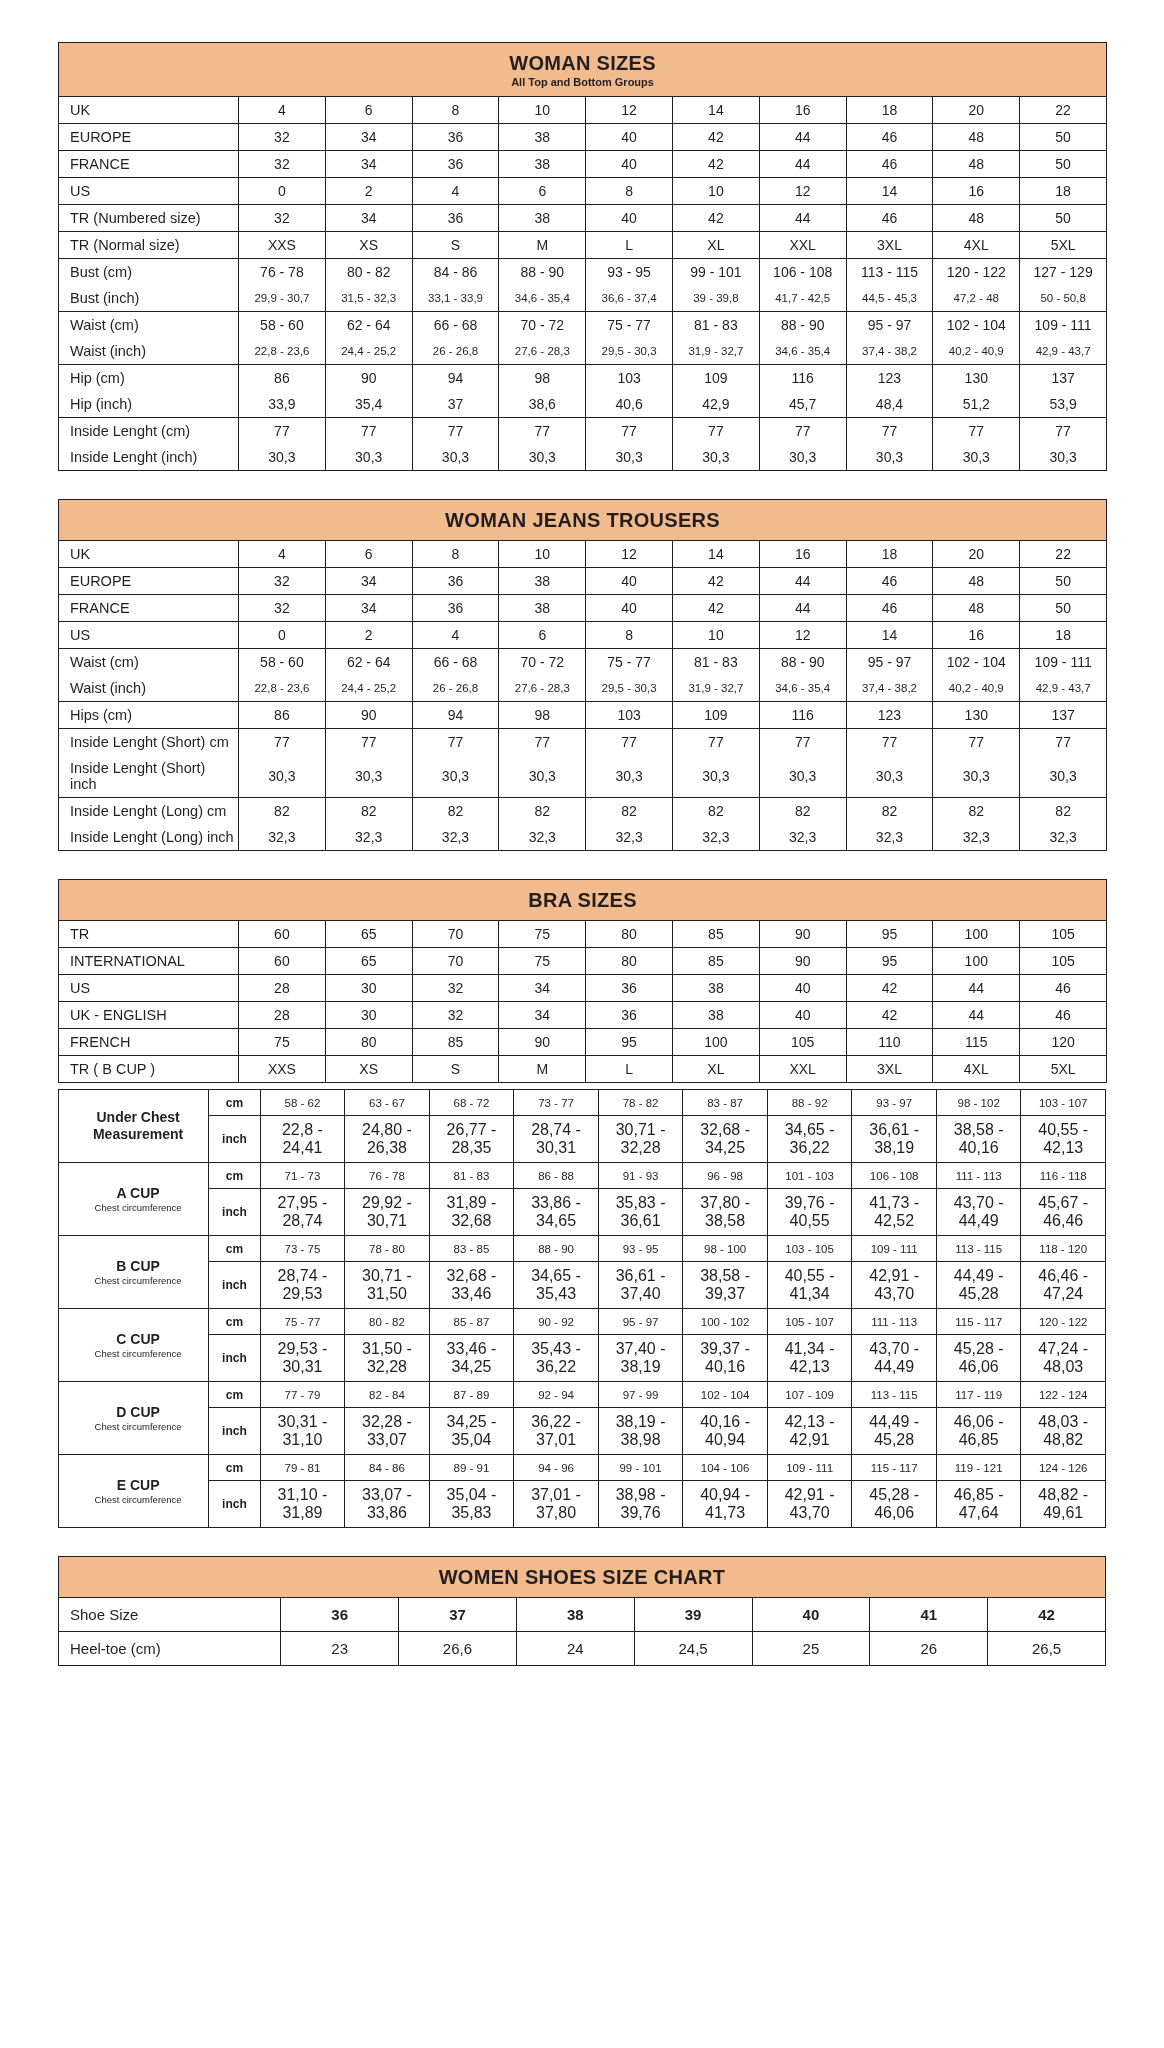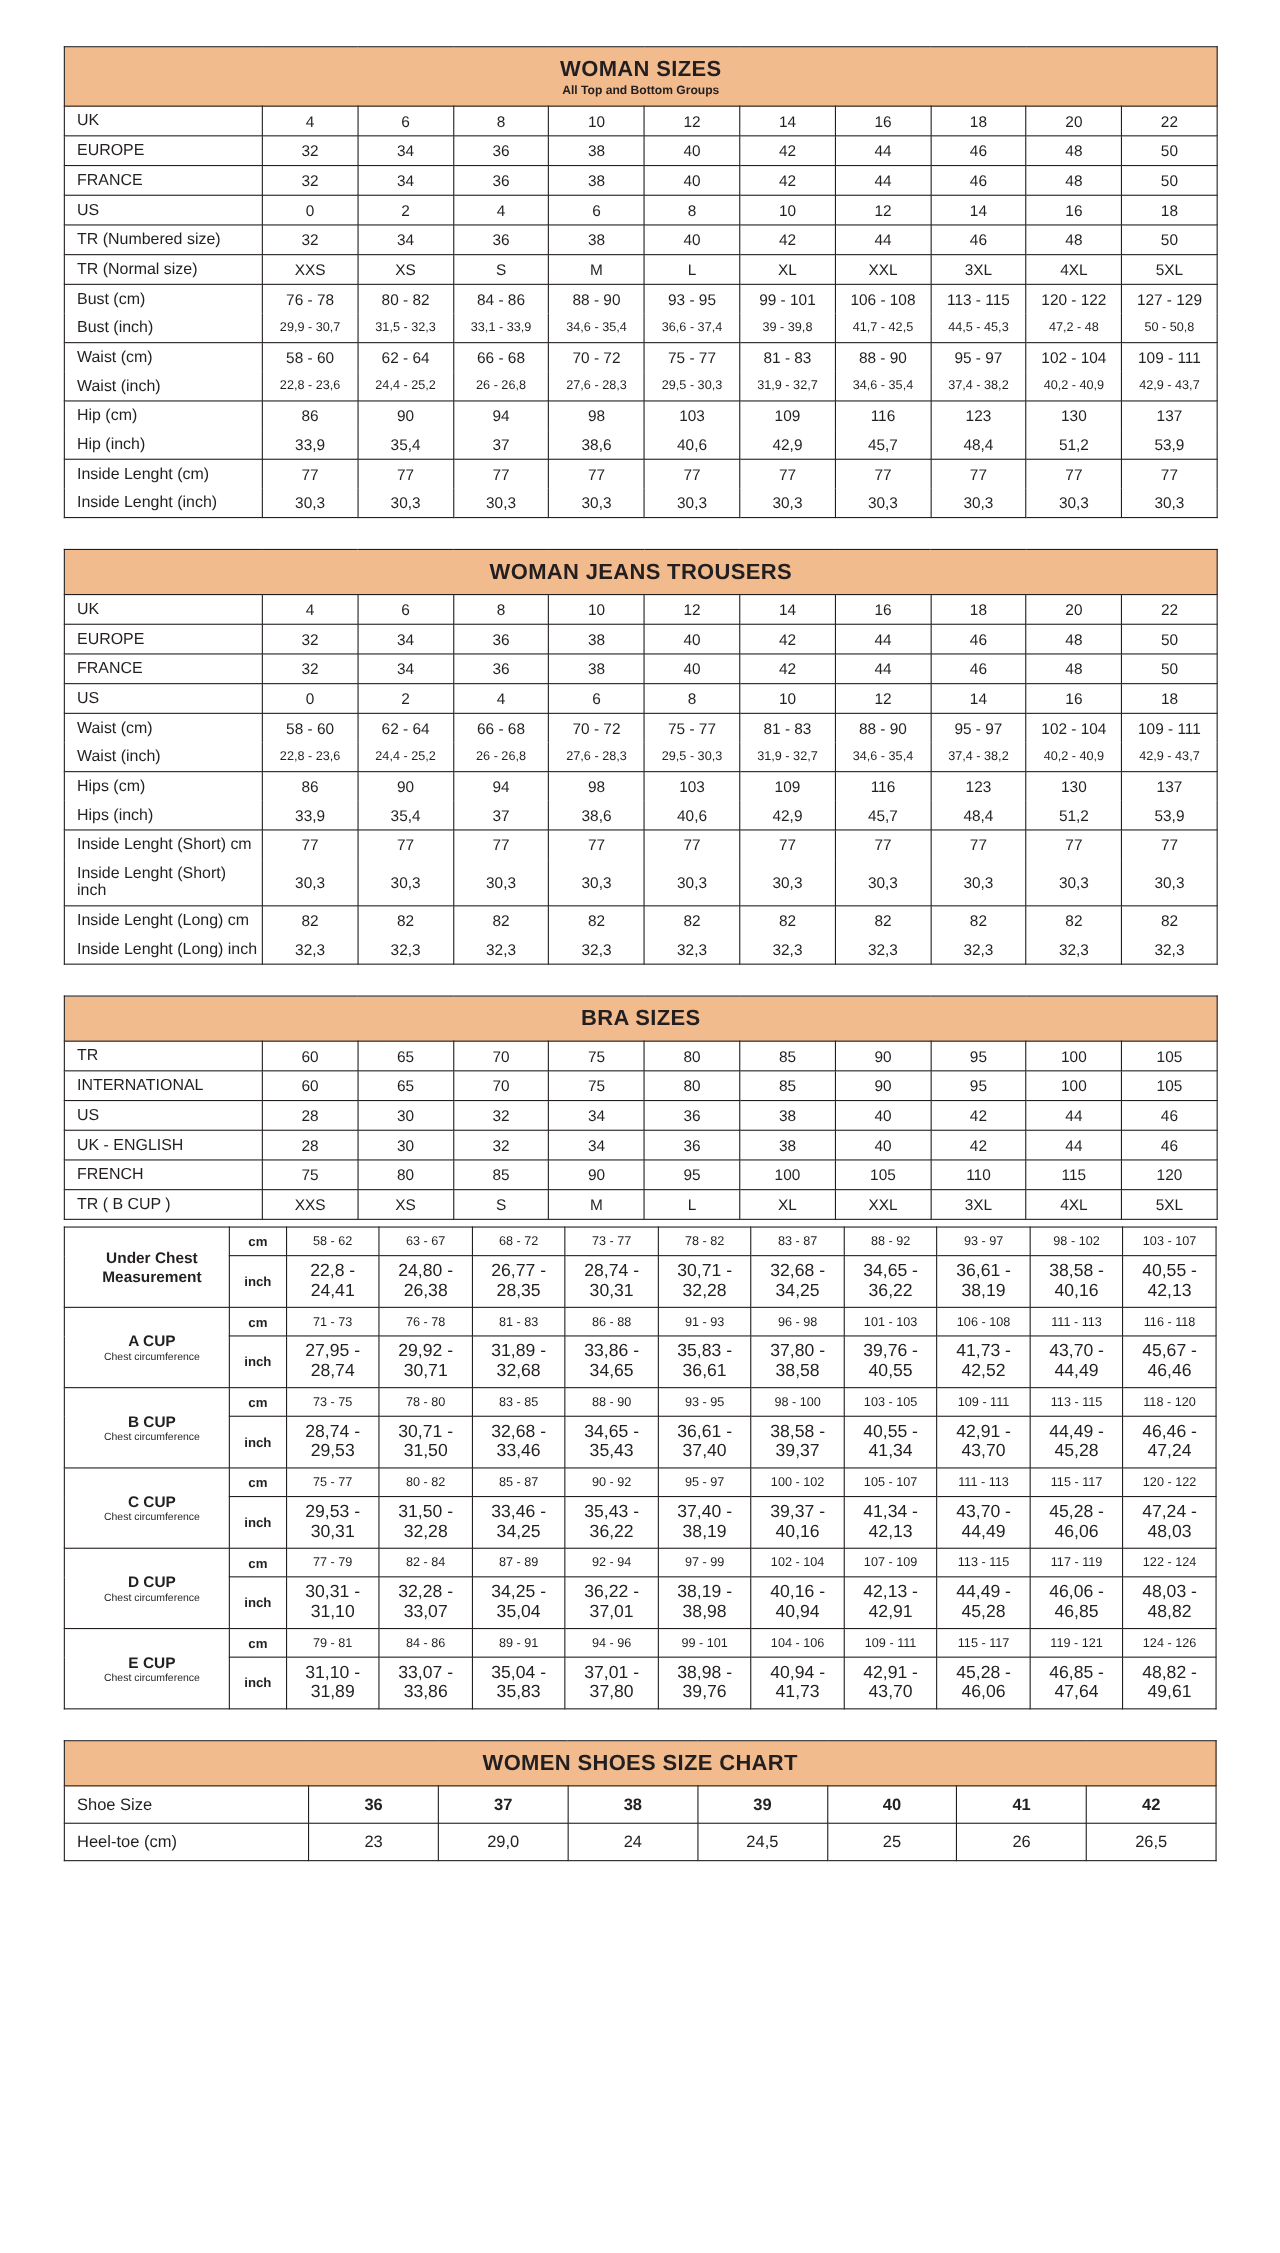--- a/index.html
+++ b/index.html
@@ -385,33 +385,20 @@
             <td class="nb">90</td>
             <td class="nb">94</td>
             <td class="nb">98</td>
             <td class="nb">103</td>
             <td class="nb">109</td>
             <td class="nb">116</td>
             <td class="nb">123</td>
             <td class="nb">130</td>
             <td class="nb">137</td>
           </tr>
-        <tr>
-            <td class="lbl nt">Hips (inch)</td>
-            <td class="nt">33,9</td>
-            <td class="nt">35,4</td>
-            <td class="nt">37</td>
-            <td class="nt">38,6</td>
-            <td class="nt">40,6</td>
-            <td class="nt">42,9</td>
-            <td class="nt">45,7</td>
-            <td class="nt">48,4</td>
-            <td class="nt">51,2</td>
-            <td class="nt">53,9</td>
-          </tr>
 
         <tr>
             <td class="lbl nb">Inside Lenght (Short) cm</td>
             <td class="nb">77</td>
             <td class="nb">77</td>
             <td class="nb">77</td>
             <td class="nb">77</td>
             <td class="nb">77</td>
             <td class="nb">77</td>
             <td class="nb">77</td>
@@ -771,21 +758,21 @@
             <td class="bold">37</td>
             <td class="bold">38</td>
             <td class="bold">39</td>
             <td class="bold">40</td>
             <td class="bold">41</td>
             <td class="bold">42</td>
         </tr>
         <tr>
           <td class="lbl">Heel-toe (cm)</td>
           <td>23</td>
-            <td>29,0</td>
+            <td>26,6</td>
             <td>24</td>
             <td>24,5</td>
             <td>25</td>
             <td>26</td>
             <td>26,5</td>
         </tr>
       </tbody>
     </table>
   </div>
 

